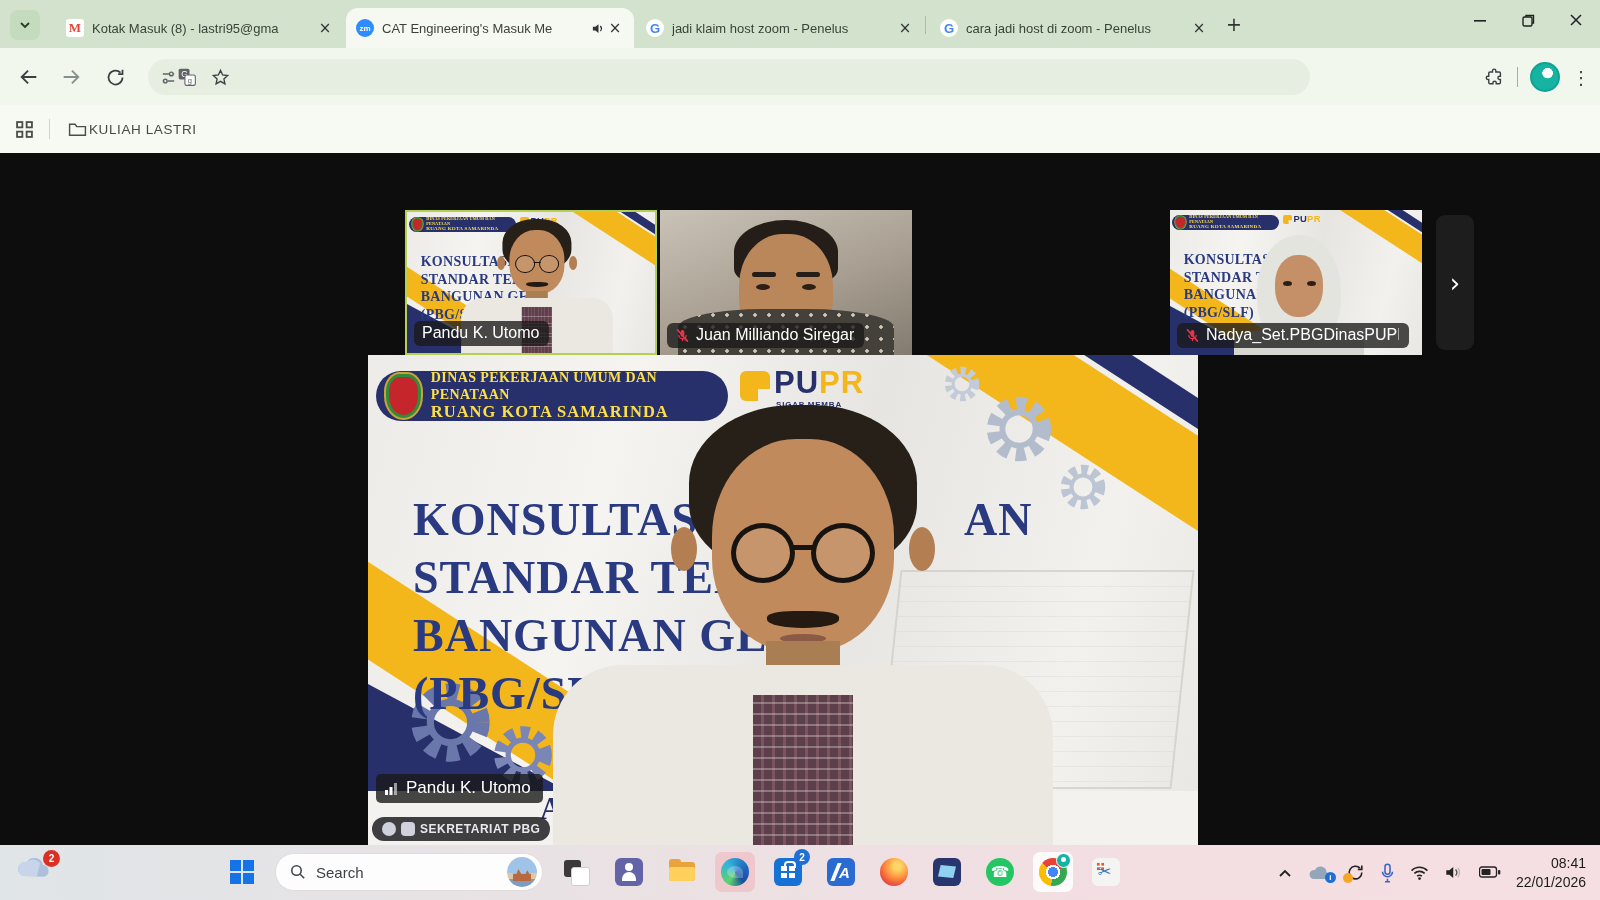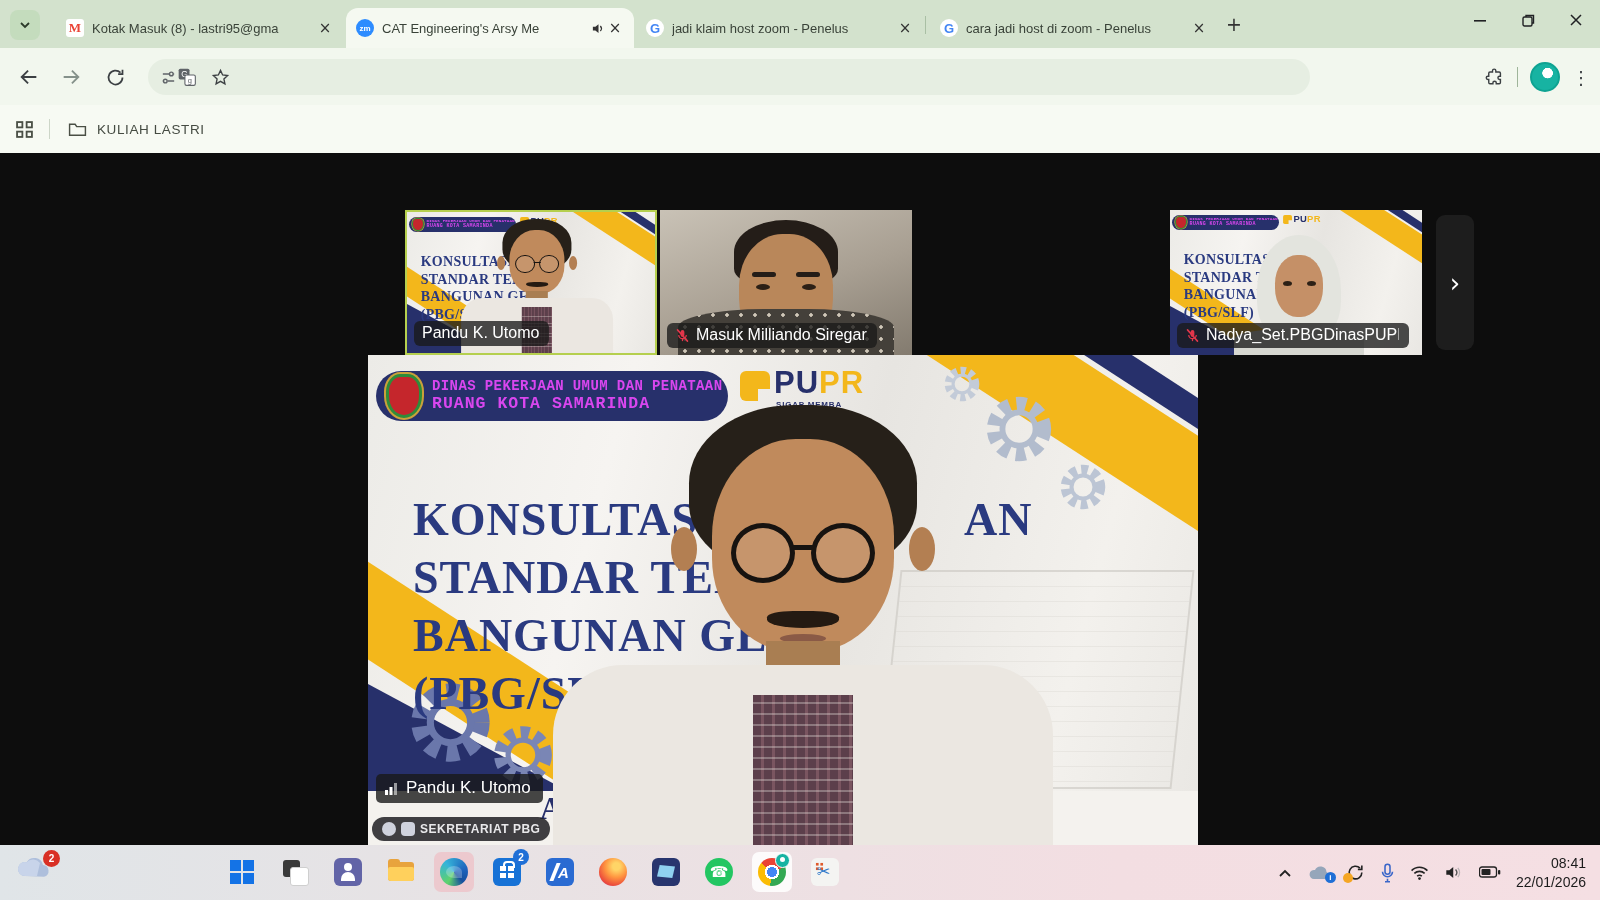--- a/index.html
+++ b/index.html
@@ -24,21 +24,21 @@
 
   .toolbar{position:absolute;left:0;top:48px;width:1600px;height:57px;background:#f2f7ee;}
   .navbtn{position:absolute;top:16px;width:26px;height:26px;display:flex;align-items:center;justify-content:center;}
   .urlpill{position:absolute;left:148px;top:11px;width:1162px;height:36px;border-radius:18px;background:#e6eee2;display:flex;align-items:center;padding:0 12px;box-sizing:border-box;}
   .urltext{font-size:15.5px;color:#2f332d;margin-left:10px;flex:1;white-space:nowrap;overflow:hidden;}
   .toolbar-right{position:absolute;right:10px;top:11px;display:flex;align-items:center;gap:12px;height:36px;}
   .avatar{width:30px;height:30px;border-radius:50%;background:radial-gradient(circle at 60% 35%,#fff 0 22%,#17b3a2 24%);border:2px solid #0ea392;box-sizing:border-box;}
   .vsep{width:1px;height:20px;background:#9fb59a;}
 
   .bookmarks{position:absolute;left:0;top:105px;width:1600px;height:48px;background:#f7faf3;border-bottom:1px solid #e3e8dd;display:flex;align-items:center;}
-  .bm-label{font-size:13.5px;color:#454b42;letter-spacing:.6px;margin-left:10px;}
+  .bm-label{font-size:13.5px;color:#454b42;letter-spacing:.6px;margin-left:2px;}
 
   
   .meeting{position:absolute;left:0;top:153px;width:1600px;height:692px;background:#0d0d0d;overflow:hidden;}
   .tile{position:absolute;top:57px;width:252px;height:145px;background:#161616;overflow:hidden;box-sizing:border-box;}
   .tile.active{border:2px solid #b5cf4e;}
   .tile-label{position:absolute;left:7px;bottom:7px;background:rgba(25,25,25,.78);border-radius:6px;padding:3px 10px 4px 8px;display:flex;align-items:center;gap:6px;max-width:92%;box-sizing:border-box;}
   .tile-label span{color:#fff;font-size:16px;white-space:nowrap;overflow:hidden;}
   .next-btn{position:absolute;top:62px;left:1436px;width:38px;height:135px;background:#1d1d1d;border-radius:9px;display:flex;align-items:center;justify-content:center;color:#fff;font-size:26px;}
 
   
@@ -46,21 +46,21 @@
 
   
   .pupr-bg{position:absolute;inset:0;--s:1;overflow:hidden;background:linear-gradient(105deg,#ecebe7 0%,#f6f4f1 28%,#e7e5e1 55%,#f3f1ed 82%,#e9e7e3 100%);}
   .pb-band{position:absolute;background:#f3b71b;}
   .pb-band.tr{width:calc(520px*var(--s));height:calc(80px*var(--s));right:calc(-130px*var(--s));top:calc(4px*var(--s));transform:rotate(33deg);}
   .pb-band.tr-n{width:calc(520px*var(--s));height:calc(26px*var(--s));right:calc(-150px*var(--s));top:calc(-26px*var(--s));transform:rotate(33deg);background:#27306b;}
   .pb-band.bl{width:calc(460px*var(--s));height:calc(82px*var(--s));left:calc(-80px*var(--s));bottom:calc(96px*var(--s));transform:rotate(33deg);}
   .pb-tri-bl{position:absolute;left:0;bottom:0;width:calc(300px*var(--s));height:calc(230px*var(--s));background:#27306b;clip-path:polygon(0 30%,100% 100%,0 100%);}
   .pb-banner{position:absolute;left:calc(8px*var(--s));top:calc(16px*var(--s));width:calc(352px*var(--s));height:calc(50px*var(--s));background:#27306b;border-radius:calc(26px*var(--s));display:flex;align-items:center;}
   .pb-crest{width:calc(30px*var(--s));height:calc(38px*var(--s));margin-left:calc(10px*var(--s));background:#c5262c;border:calc(3px*var(--s)) solid #2f8c3a;border-radius:40% 40% 50% 50%;box-shadow:0 0 0 calc(2px*var(--s)) #caa13a;}
-  .pb-btxt{margin-left:calc(10px*var(--s));font-family:Liberation Mono, monospace;color:#d946ef;font-weight:bold;line-height:1.15;}
+  .pb-btxt{margin-left:calc(10px*var(--s));font-family:Liberation Serif, serif;color:#fde047;font-weight:bold;line-height:1.15;}
   .pb-b1{font-size:calc(14px*var(--s));letter-spacing:calc(.4px*var(--s));}
   .pb-b2{font-size:calc(16.5px*var(--s));letter-spacing:calc(1px*var(--s));}
   .pb-logo{position:absolute;left:calc(372px*var(--s));top:calc(12px*var(--s));display:flex;align-items:flex-start;}
   .pb-mark{width:calc(30px*var(--s));height:calc(30px*var(--s));margin-top:calc(4px*var(--s));background:#f3b71b;border-radius:calc(6px*var(--s));clip-path:polygon(0 0,100% 0,100% 60%,60% 60%,60% 100%,0 100%);}
   .pb-putxt{font-weight:900;font-size:calc(31px*var(--s));letter-spacing:calc(1px*var(--s));margin-left:calc(4px*var(--s));line-height:1;}
   .pb-pu{color:#27306b;}.pb-pr{color:#f3b71b;}
   .pb-tag{position:absolute;left:calc(408px*var(--s));top:calc(45px*var(--s));font-size:calc(8px*var(--s));font-weight:bold;color:#27306b;letter-spacing:calc(.8px*var(--s));}
   .pb-title{position:absolute;font-family:"Liberation Serif",serif;font-weight:bold;color:#2a3a80;font-size:calc(46px*var(--s));letter-spacing:calc(1px*var(--s));line-height:1;white-space:nowrap;}
   .pb-t1{left:calc(45px*var(--s));top:calc(142px*var(--s));}
   .pb-t1f{left:calc(596px*var(--s));top:calc(142px*var(--s));}
@@ -189,21 +189,21 @@
     </div>
 
     <div class="tab" style="left:56px">
       <div class="favicon fav-gmail">M</div>
       <div class="title">Kotak Masuk (8) - lastri95@gma</div>
       <div class="close glyph">×</div>
     </div>
 
     <div class="tab active" style="left:346px">
       <div class="favicon fav-zoom">zm</div>
-      <div class="title">CAT Engineering's Arsy Me</div>
+      <div class="title">CAT Engineering's Masuk Me</div>
       <svg width="15" height="15" viewBox="0 0 24 20">
           <path d="M3 7v6h4l5 4V3L7 7z" fill="#333"></path>
           <path d="M15 6a6 6 0 0 1 0 8" stroke="#333" stroke-width="2" fill="none"></path>
         </svg>
       <div class="close glyph">×</div>
     </div>
 
     <div class="tabsep" style="left:925px"></div>
 
     <div class="tab" style="left:636px">
@@ -357,21 +357,21 @@
         <div class="fj-mouth"></div>
           <div class="fj-body"></div>
       </div>
       <div class="tile-label">
         <svg class="mic-muted-svg" width="15" height="15" viewBox="0 0 24 24">
             <path d="M12 3a3 3 0 0 1 3 3v5a3 3 0 0 1-6 0V6a3 3 0 0 1 3-3z" fill="#e0364a"></path>
             <path d="M6 11a6 6 0 0 0 12 0" fill="none" stroke="#e0364a" stroke-width="2"></path>
             <path d="M12 17v4" stroke="#e0364a" stroke-width="2"></path>
             <path d="M4 3L20 21" stroke="#e0364a" stroke-width="2.5" stroke-linecap="round"></path>
           </svg>
-        <span>Masuk Milliando Siregar</span>
+        <span>Juan Milliando Siregar</span>
       </div>
     </div>
 
 
     <div class="tile" style="left:1170px">
       <div class="pupr-bg" style="--s:0.304">
         <div class="pb-band tr-n"></div>
         <div class="pb-band tr"></div>
         <div class="pb-tri-bl"></div>
         <div class="pb-band bl"></div>
@@ -511,20 +511,30 @@
     <div class="tb-center">
       <div class="tb-start">
         <div class="start-grid">
             <i></i>
             <i></i>
             <i></i>
             <i></i>
           </div>
       </div>
 
+      <div class="tb-search">
+        <svg width="16" height="16">
+            <circle cx="6.5" cy="6.5" r="4.7" stroke="#45494e" stroke-width="1.6" fill="none"></circle>
+            <path d="M10.2 10.2l4 4" stroke="#45494e" stroke-width="1.6"></path>
+          </svg>
+        <span>Search</span>
+        <div class="search-img">
+            <i></i>
+          </div>
+      </div>
 
       <div class="tb-icon">
           <div class="ic ic-taskview">
             <i class="b"></i>
             <i class="f"></i>
           </div>
         </div>
       <div class="tb-icon">
           <div class="ic ic-teams">
             <i class="h"></i>

